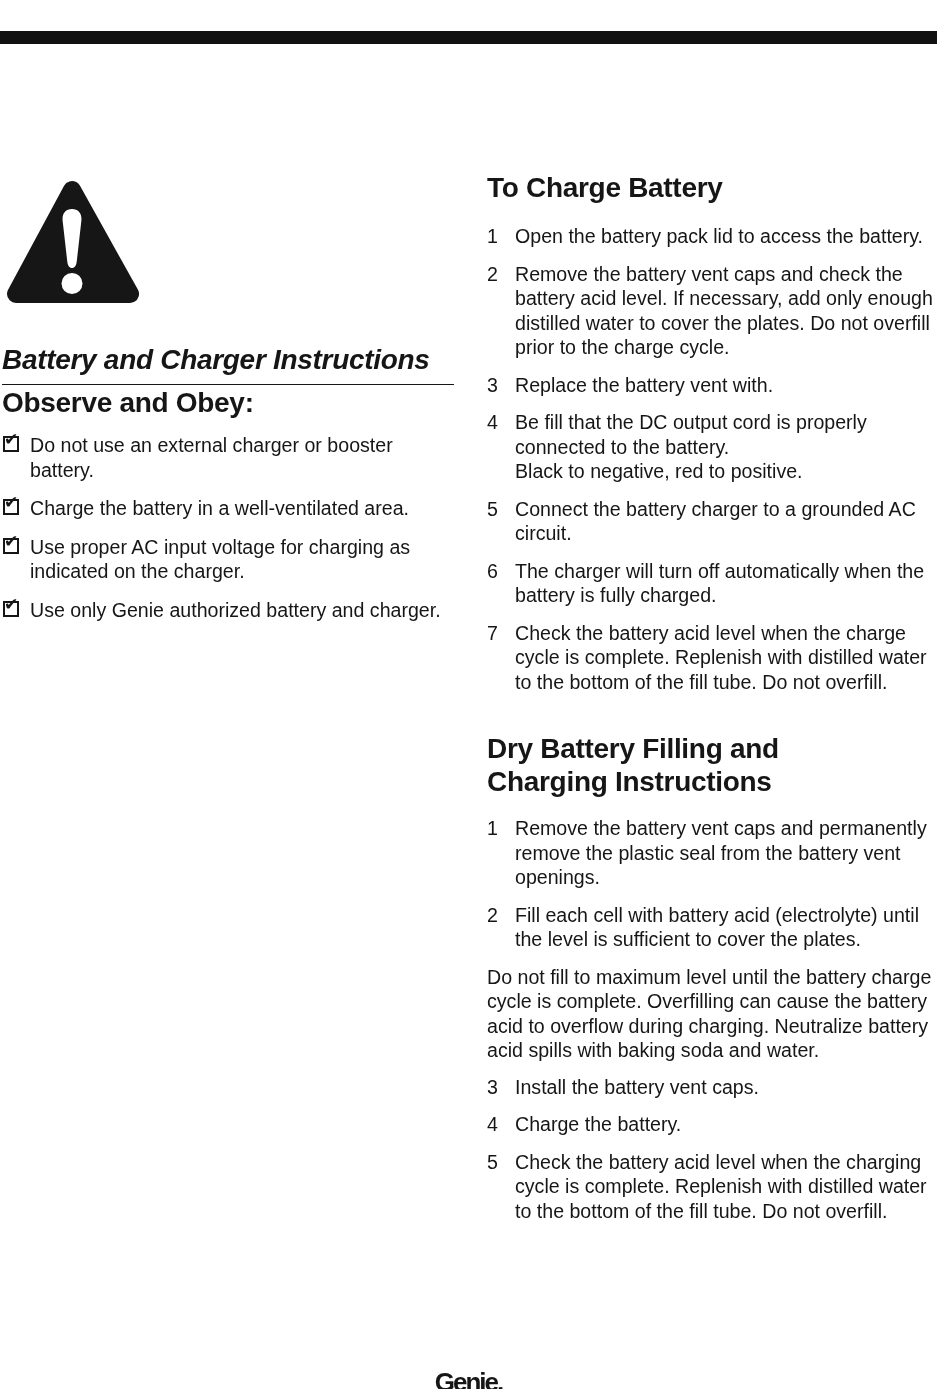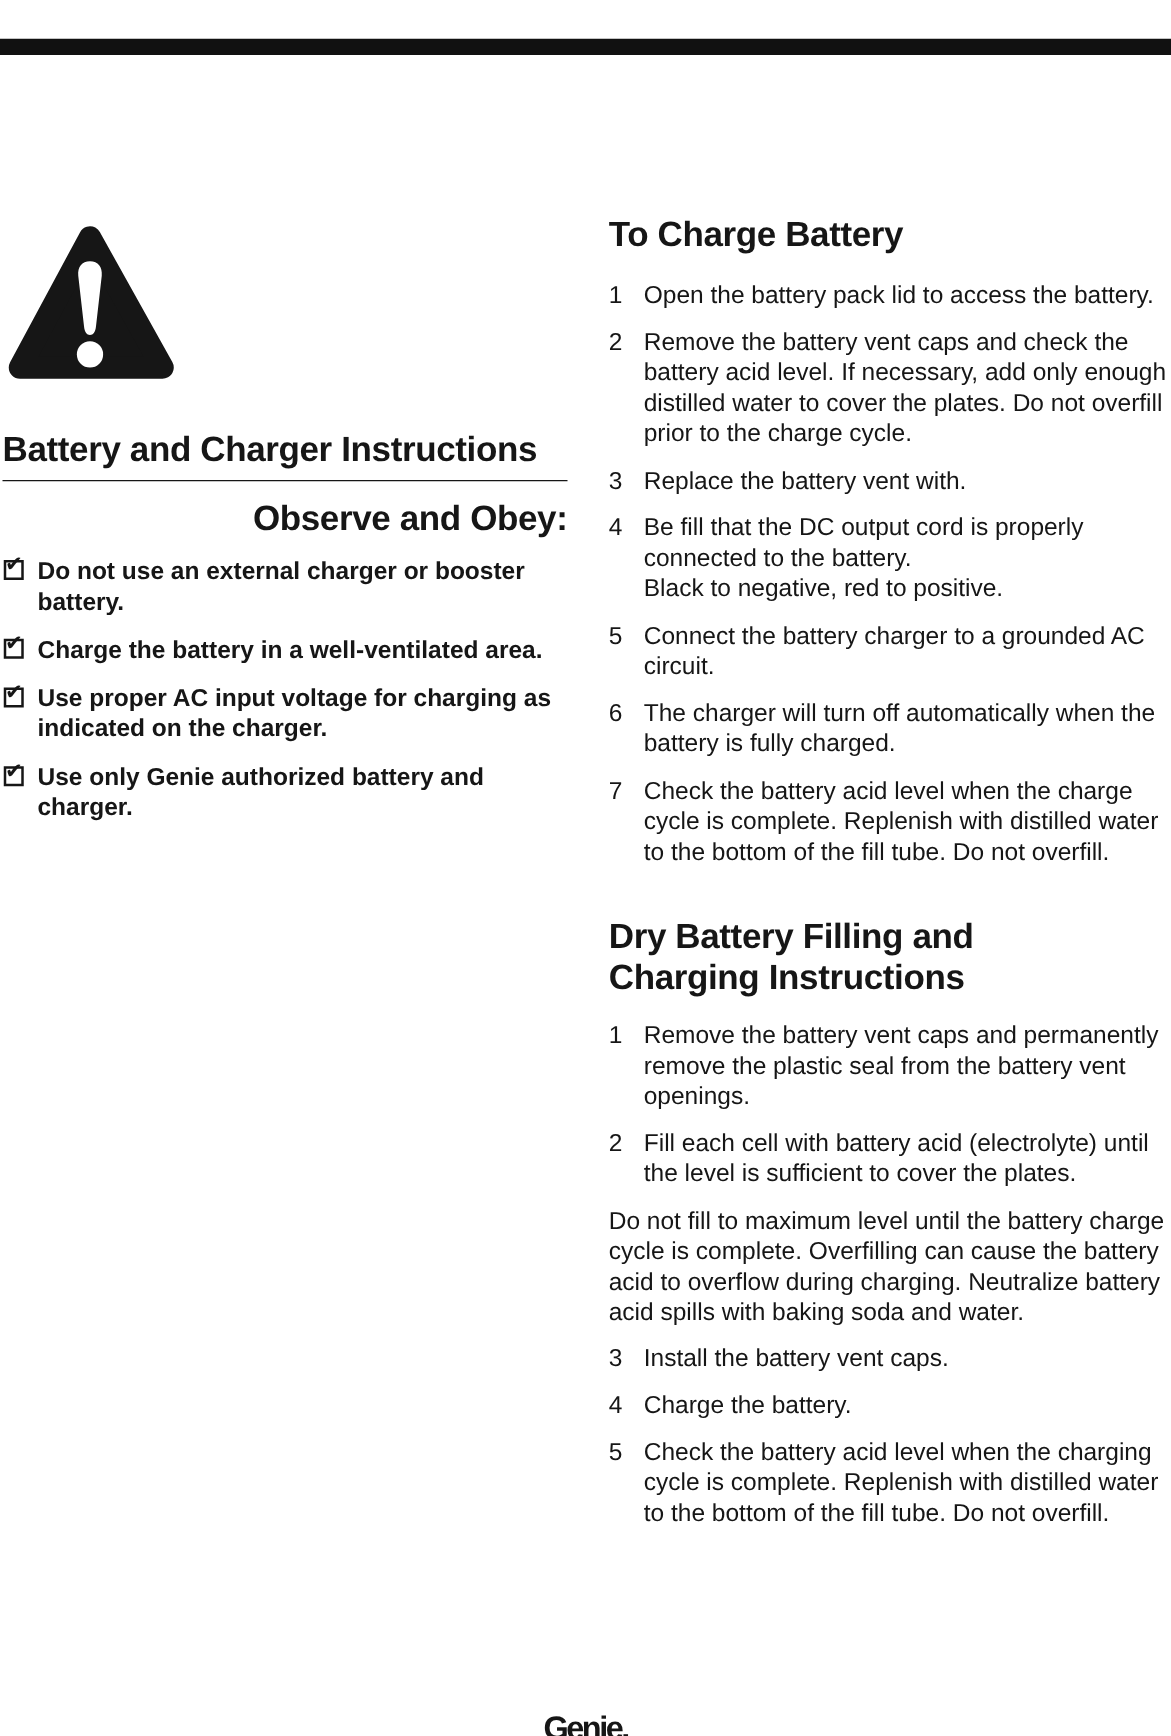--- a/index.html
+++ b/index.html
@@ -29,38 +29,38 @@
     letter-spacing:-0.5px;
   }
 
   
   .left-col { position:absolute; left:2px; top:175px; width:452px; }
   .warn-svg { display:block; margin-left:3px; }
   .h2 {
     font-size:28px; font-weight:bold; line-height:30px;
     letter-spacing:-0.3px;
   }
-  .left-col .h2 { margin-top:36px; }
+  .left-col .h2 { margin-top:36px;font-style:italic; }
   .rule { border-top:1.6px solid #161616; margin-top:9px; }
   .h3 {
     font-size:28px; font-weight:bold; line-height:30px;
-    margin-top:15px; letter-spacing:-0.3px;text-align:right;
+    margin-top:3px; letter-spacing:-0.3px;
   }
   .cb-list { margin-top:15px; }
   .cb-item { display:flex; margin-bottom:14px; font-size:19.6px; line-height:24.5px; }
   .cb {
     flex:0 0 auto; width:16px; height:16px;
     border:2.2px solid #161616;
     margin:3px 11px 0 1px; position:relative;
   }
   .cb .tick {
     position:absolute; top:-7px; left:-1px;
     font-size:17px; font-weight:bold; line-height:17px;
   }
-  .cb-text { flex:1;font-weight:bold; }
+  .cb-text { flex:1; }
 
   
   .right-col { position:absolute; left:487px; top:173px; width:452px; }
   .steps { margin-top:21px; }
   .steps.second { margin-top:18px; }
   .steps.third { margin-top:12px; }
   .step { display:flex; margin-bottom:13px; font-size:19.6px; line-height:24.5px; padding-right:6px; }
   .step .num { flex:0 0 28px; }
   .step .stext { flex:1; white-space:pre-line; }
   .h2.dry { margin-top:38px; line-height:33px; white-space:pre-line; }

